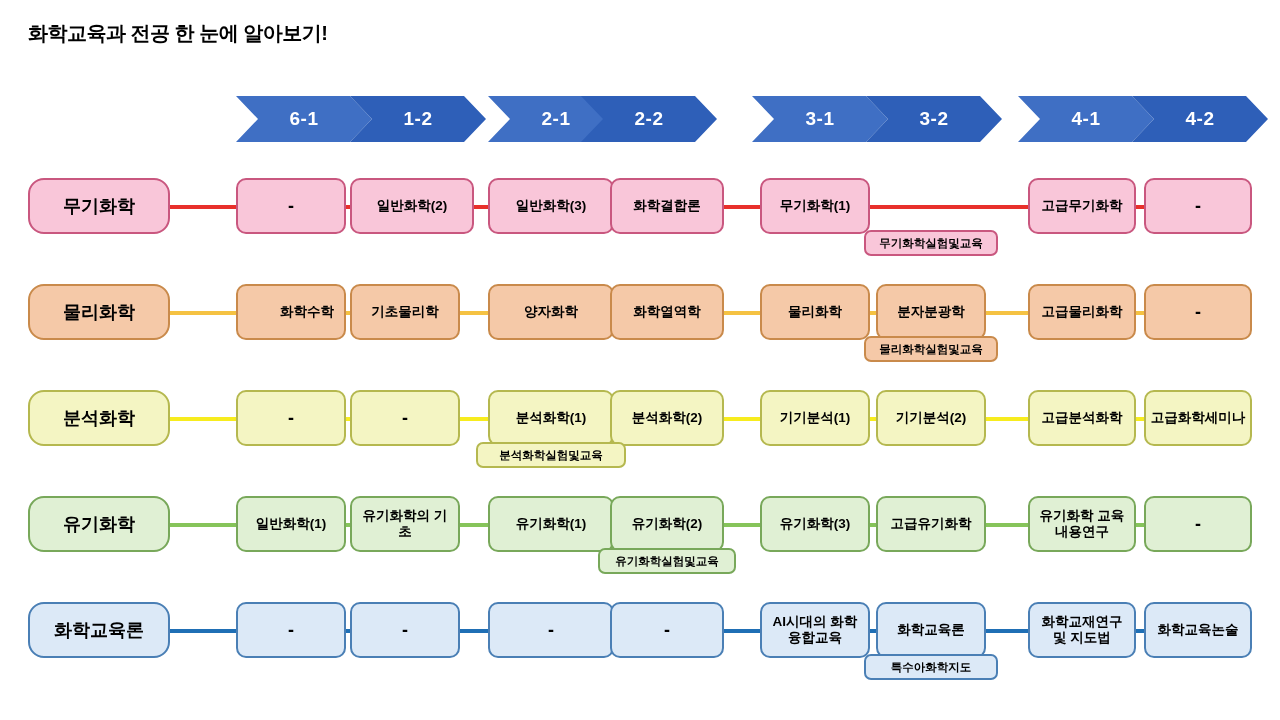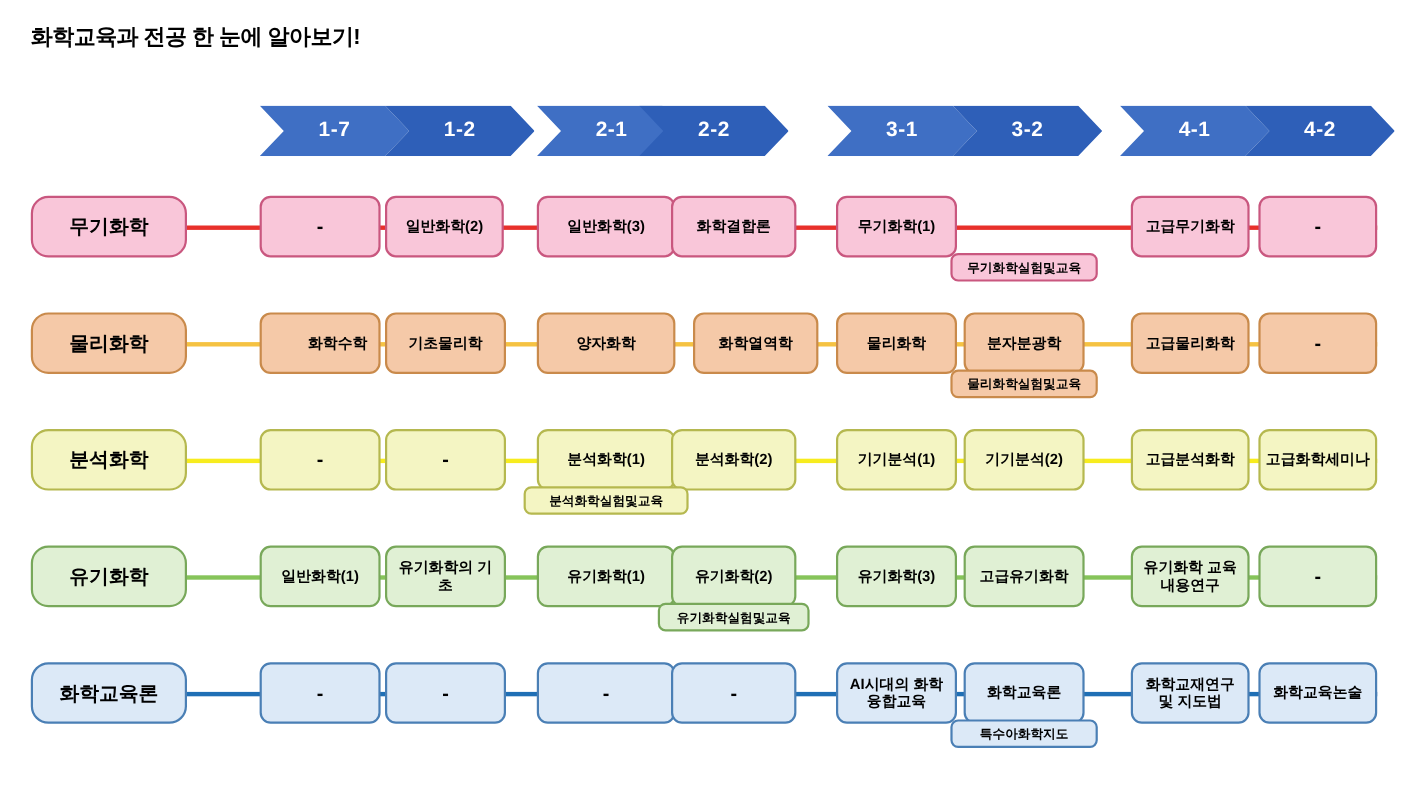--- a/index.html
+++ b/index.html
@@ -113,50 +113,50 @@
     box-sizing: border-box;
     z-index: 3;
   }
 </style>
 </head>
 <body>
 
 <div id="page-title">화학교육과 전공 한 눈에 알아보기!</div>
 
 <div class="chevron-row">
-    <div class="chevron chev-a" style="left: 236px; width: 136px;">1-7</div>
+    <div class="chevron chev-a" style="left: 236px; width: 136px;">6-1</div>
     <div class="chevron chev-b" style="left: 350px; width: 136px;">1-2</div>
     <div class="chevron chev-a" style="left: 488px; width: 136px;">2-1</div>
     <div class="chevron chev-b" style="left: 581px; width: 136px;">2-2</div>
     <div class="chevron chev-a" style="left: 752px; width: 136px;">3-1</div>
     <div class="chevron chev-b" style="left: 866px; width: 136px;">3-2</div>
     <div class="chevron chev-a" style="left: 1018px; width: 136px;">4-1</div>
     <div class="chevron chev-b" style="left: 1132px; width: 136px;">4-2</div>
   </div>
 
 <div id="rows-container">
     <div class="track" style="top: 168px; height: 80px;">
       <div class="connector" style="left: 165px; width: 1087px; background: rgb(232, 48, 43);"></div>
       <div class="label-box" style="background: rgb(249, 198, 217); border: 2px solid rgb(201, 87, 127);">무기화학</div>
       <div class="cell empty" style="left: 236px; width: 110px; background: rgb(249, 198, 217); border: 2px solid rgb(201, 87, 127);">-</div>
-      <div class="cell" style="left: 350px; width: 108px; background: rgb(249, 198, 217); border: 2px solid rgb(201, 87, 127);">일반화학(2)</div>
+      <div class="cell" style="left: 350px; width: 124px; background: rgb(249, 198, 217); border: 2px solid rgb(201, 87, 127);">일반화학(2)</div>
       <div class="cell" style="left: 488px; width: 126px; background: rgb(249, 198, 217); border: 2px solid rgb(201, 87, 127);">일반화학(3)</div>
       <div class="cell" style="left: 610px; width: 114px; background: rgb(249, 198, 217); border: 2px solid rgb(201, 87, 127);">화학결합론</div>
       <div class="cell" style="left: 760px; width: 110px; background: rgb(249, 198, 217); border: 2px solid rgb(201, 87, 127);">무기화학(1)</div>
       <div class="sub" style="left: 864px; width: 134px; top: 62px; background: rgb(249, 198, 217); border: 2px solid rgb(201, 87, 127);">무기화학실험및교육</div>
       <div class="cell" style="left: 1028px; width: 108px; background: rgb(249, 198, 217); border: 2px solid rgb(201, 87, 127);">고급무기화학</div>
       <div class="cell empty" style="left: 1144px; width: 108px; background: rgb(249, 198, 217); border: 2px solid rgb(201, 87, 127);">-</div>
     </div>
     <div class="track" style="top: 274px; height: 80px;">
       <div class="connector" style="left: 165px; width: 1087px; background: rgb(245, 194, 66);"></div>
       <div class="label-box" style="background: rgb(245, 201, 168); border: 2px solid rgb(201, 138, 75);">물리화학</div>
       <div class="cell" style="left: 236px; width: 110px; background: rgb(245, 201, 168); border: 2px solid rgb(201, 138, 75); padding-left: 36px;">화학수학</div>
       <div class="cell" style="left: 350px; width: 110px; background: rgb(245, 201, 168); border: 2px solid rgb(201, 138, 75);">기초물리학</div>
       <div class="cell" style="left: 488px; width: 126px; background: rgb(245, 201, 168); border: 2px solid rgb(201, 138, 75);">양자화학</div>
-      <div class="cell" style="left: 610px; width: 114px; background: rgb(245, 201, 168); border: 2px solid rgb(201, 138, 75); margin-left: 20px;">화학열역학</div>
+      <div class="cell" style="left: 610px; width: 114px; background: rgb(245, 201, 168); border: 2px solid rgb(201, 138, 75);">화학열역학</div>
       <div class="cell" style="left: 760px; width: 110px; background: rgb(245, 201, 168); border: 2px solid rgb(201, 138, 75);">물리화학</div>
       <div class="cell" style="left: 876px; width: 110px; background: rgb(245, 201, 168); border: 2px solid rgb(201, 138, 75);">분자분광학</div>
       <div class="sub" style="left: 864px; width: 134px; top: 62px; background: rgb(245, 201, 168); border: 2px solid rgb(201, 138, 75);">물리화학실험및교육</div>
       <div class="cell" style="left: 1028px; width: 108px; background: rgb(245, 201, 168); border: 2px solid rgb(201, 138, 75);">고급물리화학</div>
       <div class="cell empty" style="left: 1144px; width: 108px; background: rgb(245, 201, 168); border: 2px solid rgb(201, 138, 75);">-</div>
     </div>
     <div class="track" style="top: 380px; height: 80px;">
       <div class="connector" style="left: 165px; width: 1087px; background: rgb(247, 236, 30);"></div>
       <div class="label-box" style="background: rgb(244, 245, 195); border: 2px solid rgb(181, 184, 79);">분석화학</div>
       <div class="cell empty" style="left: 236px; width: 110px; background: rgb(244, 245, 195); border: 2px solid rgb(181, 184, 79);">-</div>

